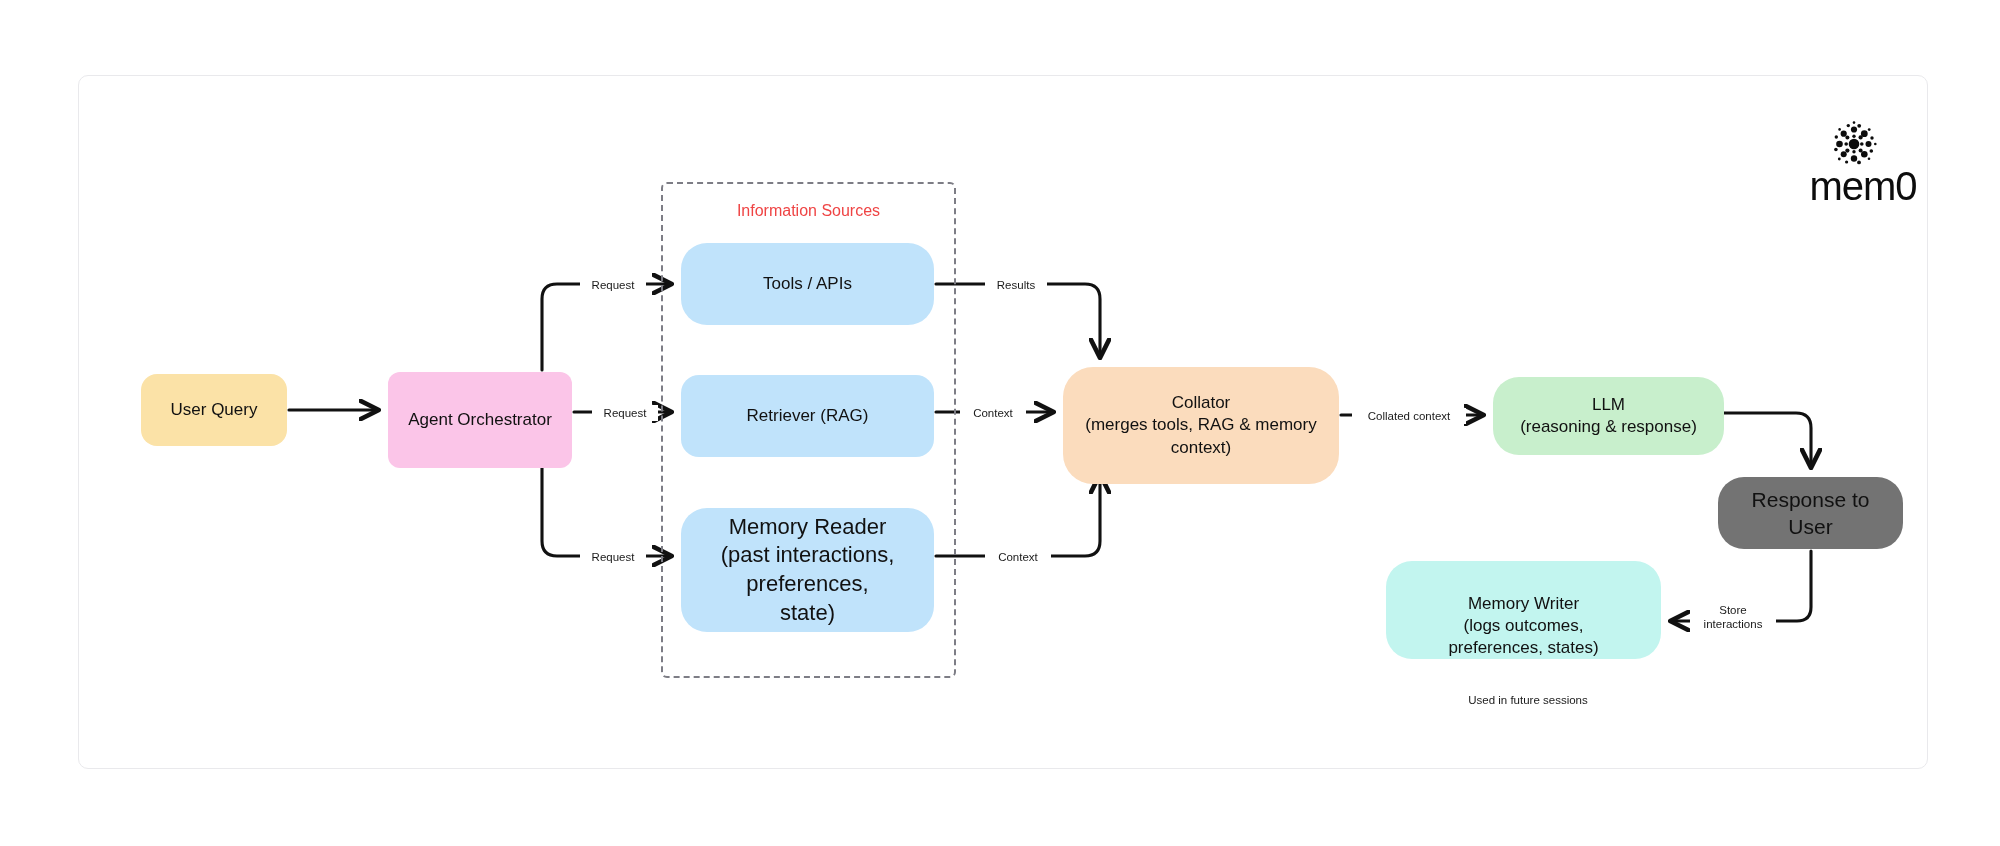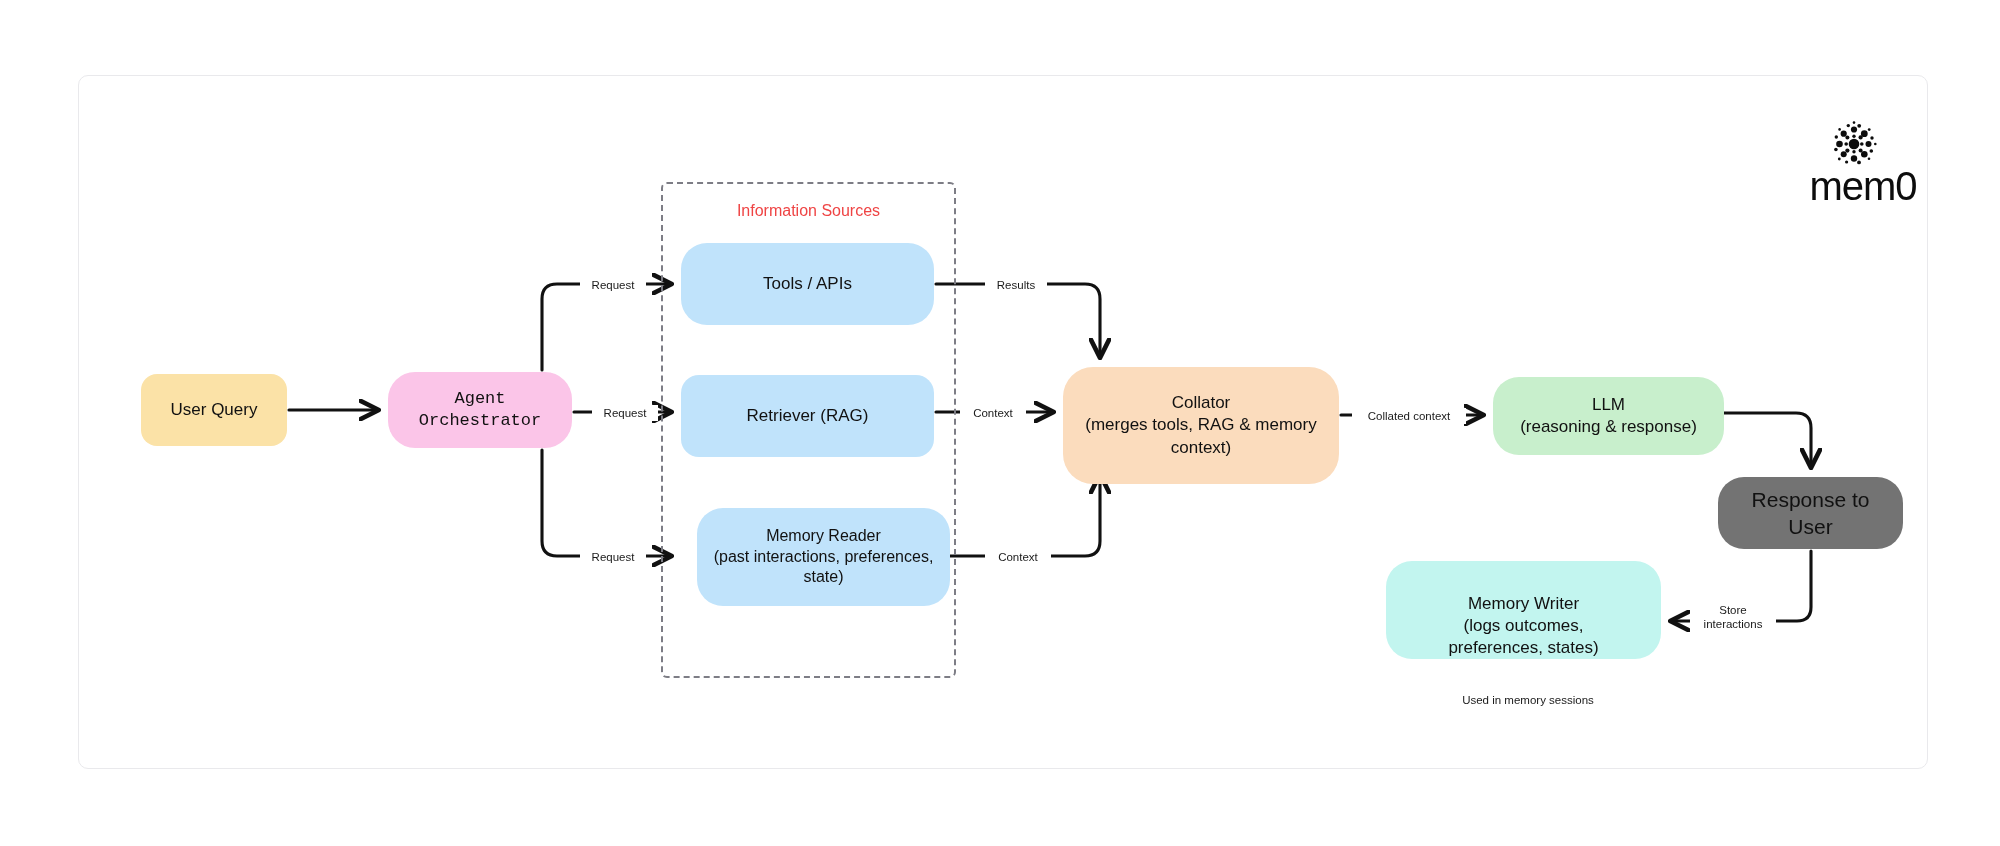--- a/index.html
+++ b/index.html
@@ -9,24 +9,24 @@
   .card{position:absolute;left:78px;top:75px;width:1850px;height:694px;
         background:#ffffff;border:1px solid #e9e9ec;border-radius:10px;box-sizing:border-box;}
 
   svg.wires{position:absolute;left:0;top:0;width:2000px;height:846px;pointer-events:none;}
 
   .node{position:absolute;box-sizing:border-box;display:flex;align-items:center;justify-content:center;
         text-align:center;border-radius:22px;line-height:1.30;}
   .node .txt{padding:0 12px;white-space:pre-line;}
 
   .n-user      {left:141px; top:374px; width:146px;height:72px; background:#FBE2A7; font-size:17px; border-radius:16px;}
-  .n-agent     {left:388px; top:372px; width:184px;height:76px; background:#FBC5E8; font-size:17px; border-radius:27px;font-family:Liberation Mono, monospace;}
+  .n-agent     {left:388px; top:372px; width:184px;height:96px; background:#FBC5E8; font-size:17px; border-radius:12px;}
   .n-tools     {left:681px; top:243px; width:253px;height:82px; background:#C0E3FB; font-size:17px; border-radius:26px;}
   .n-retriever {left:681px; top:375px; width:253px;height:82px; background:#C0E3FB; font-size:17px; border-radius:18px;}
-  .n-memreader {left:681px; top:508px; width:253px;height:98px; background:#C0E3FB; font-size:16px; border-radius:26px;margin-left:16px;}
+  .n-memreader {left:681px; top:508px; width:253px;height:124px; background:#C0E3FB; font-size:22px; border-radius:26px;}
   .n-collator  {left:1063px;top:367px; width:276px;height:117px; background:#FBDCBD; font-size:17px; border-radius:30px;}
   .n-llm       {left:1493px;top:377px; width:231px;height:78px; background:#C8EFCC; font-size:17px; border-radius:26px;}
   .n-response  {left:1718px;top:477px; width:185px;height:72px; background:#737373; font-size:21px; border-radius:26px;}
   .n-memwriter {left:1386px;top:561px; width:275px;height:98px; background:#C2F5EF; font-size:17px; border-radius:26px;align-items:flex-end;}
 
   .group-box{position:absolute;left:661px;top:182px;width:295px;height:496px;
              border:2px dashed #7d7d85;border-radius:6px;box-sizing:border-box;background:transparent;}
   .group-title{position:absolute;left:661px;top:202px;width:295px;text-align:center;
                font-size:16px;color:#ef4444;}
 
@@ -127,21 +127,21 @@
 
   <div class="elabel" style="left:985px;top:277px;width:56px;">Results</div>
   <div class="elabel" style="left:960px;top:405px;width:60px;">Context</div>
   <div class="elabel" style="left:985px;top:549px;width:60px;">Context</div>
 
   <div class="elabel" style="left:1352px;top:408px;width:108px;">Collated context</div>
 
   <div class="elabel" style="left:1690px;top:602px;width:80px;">Store
 interactions</div>
 
-  <div class="elabel" style="left:1440px;top:692px;width:170px;">Used in memory sessions</div>
+  <div class="elabel" style="left:1440px;top:692px;width:170px;">Used in future sessions</div>
 
   <div class="logo">
     <svg class="logo-mark" viewBox="0 0 52 52" xmlns="http://www.w3.org/2000/svg">
       <g fill="#0d0d0d">
         <circle cx="26" cy="26" r="5.3"></circle>
         <circle cx="26" cy="11.5" r="3.1"></circle>
           <circle cx="36.3" cy="15.7" r="3.4"></circle>
         <circle cx="40.5" cy="26" r="3.0"></circle>
           <circle cx="36.3" cy="36.3" r="3.3"></circle>
         <circle cx="26" cy="40.5" r="3.2"></circle>

